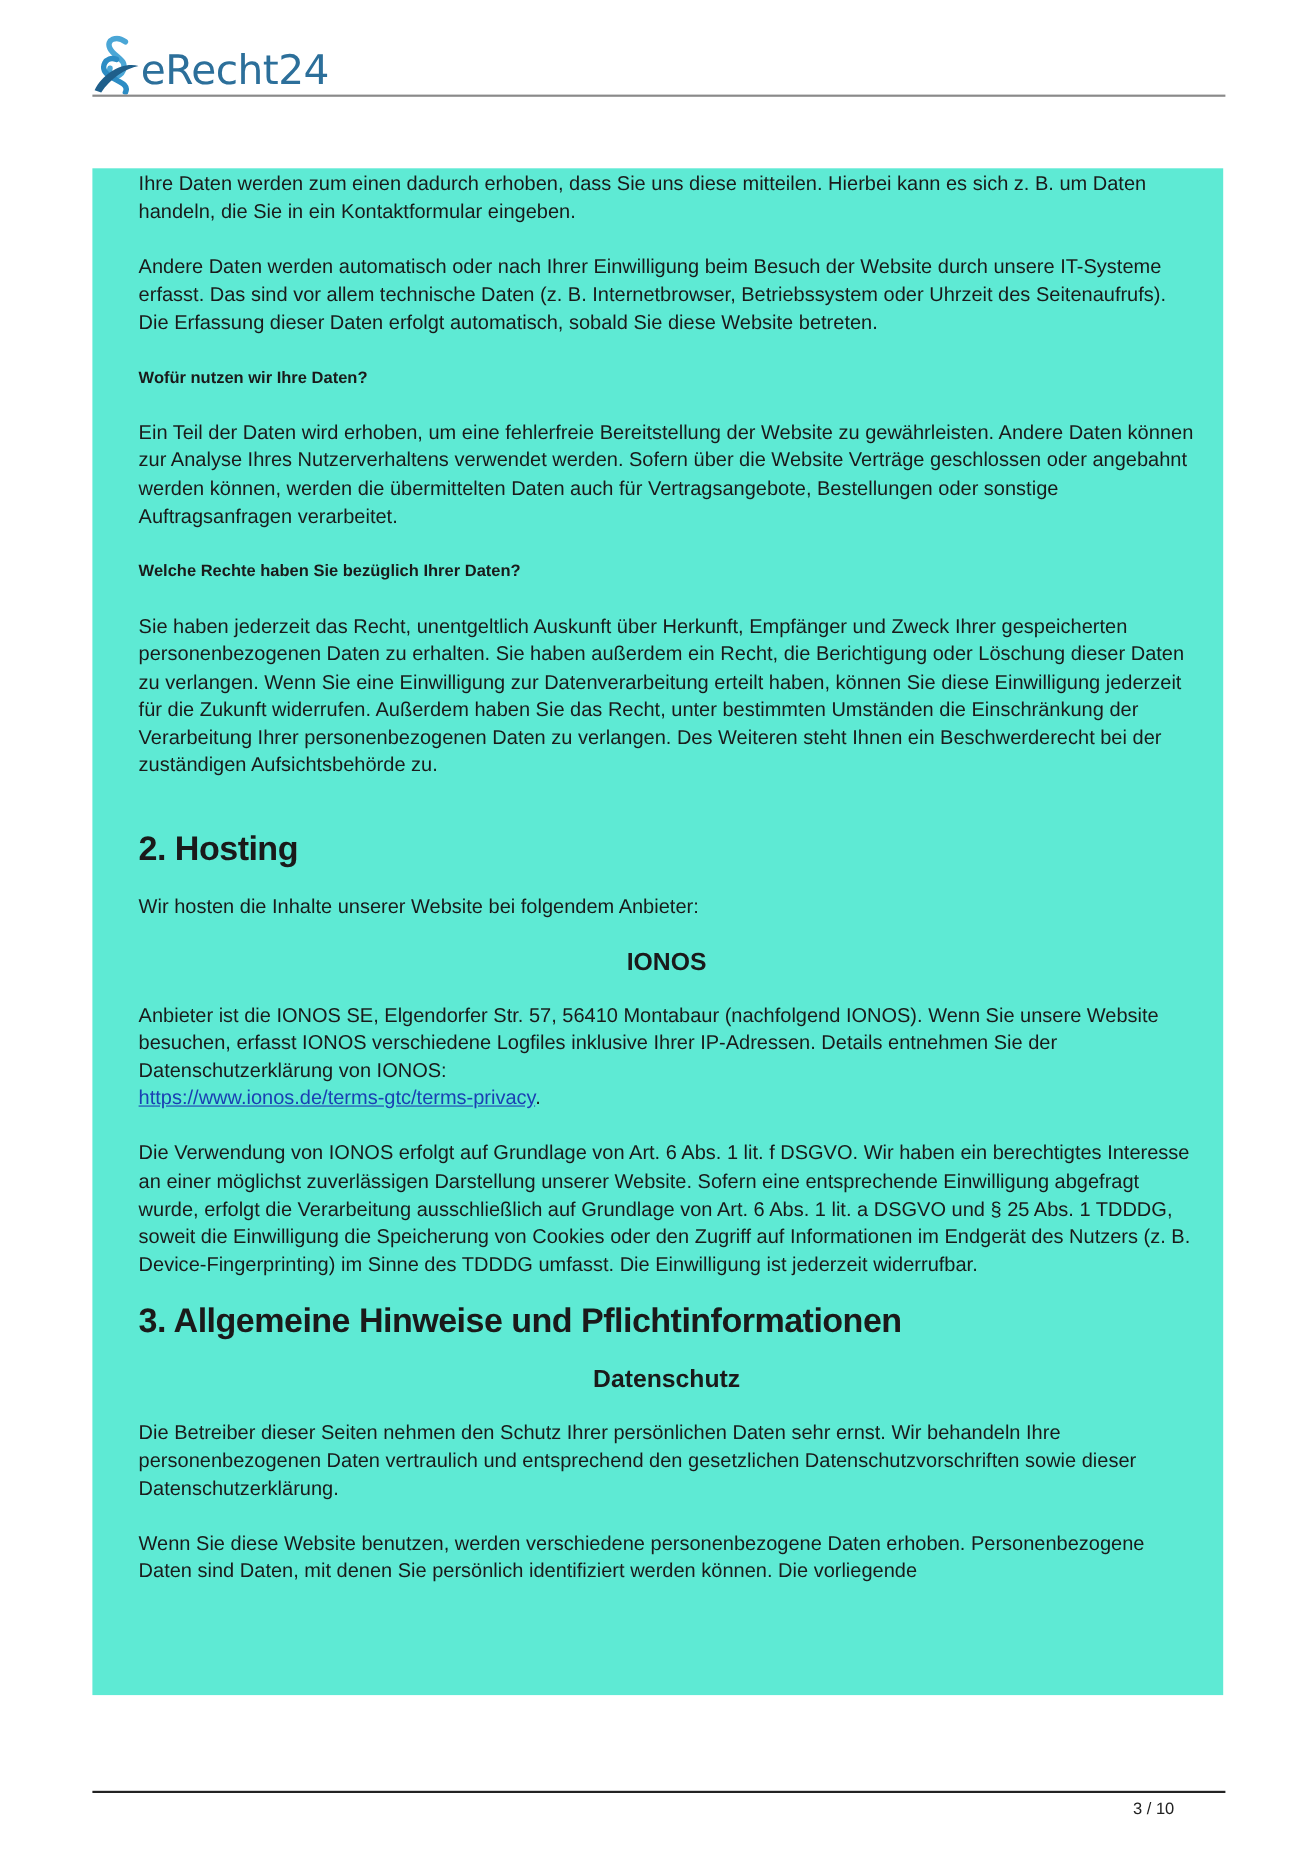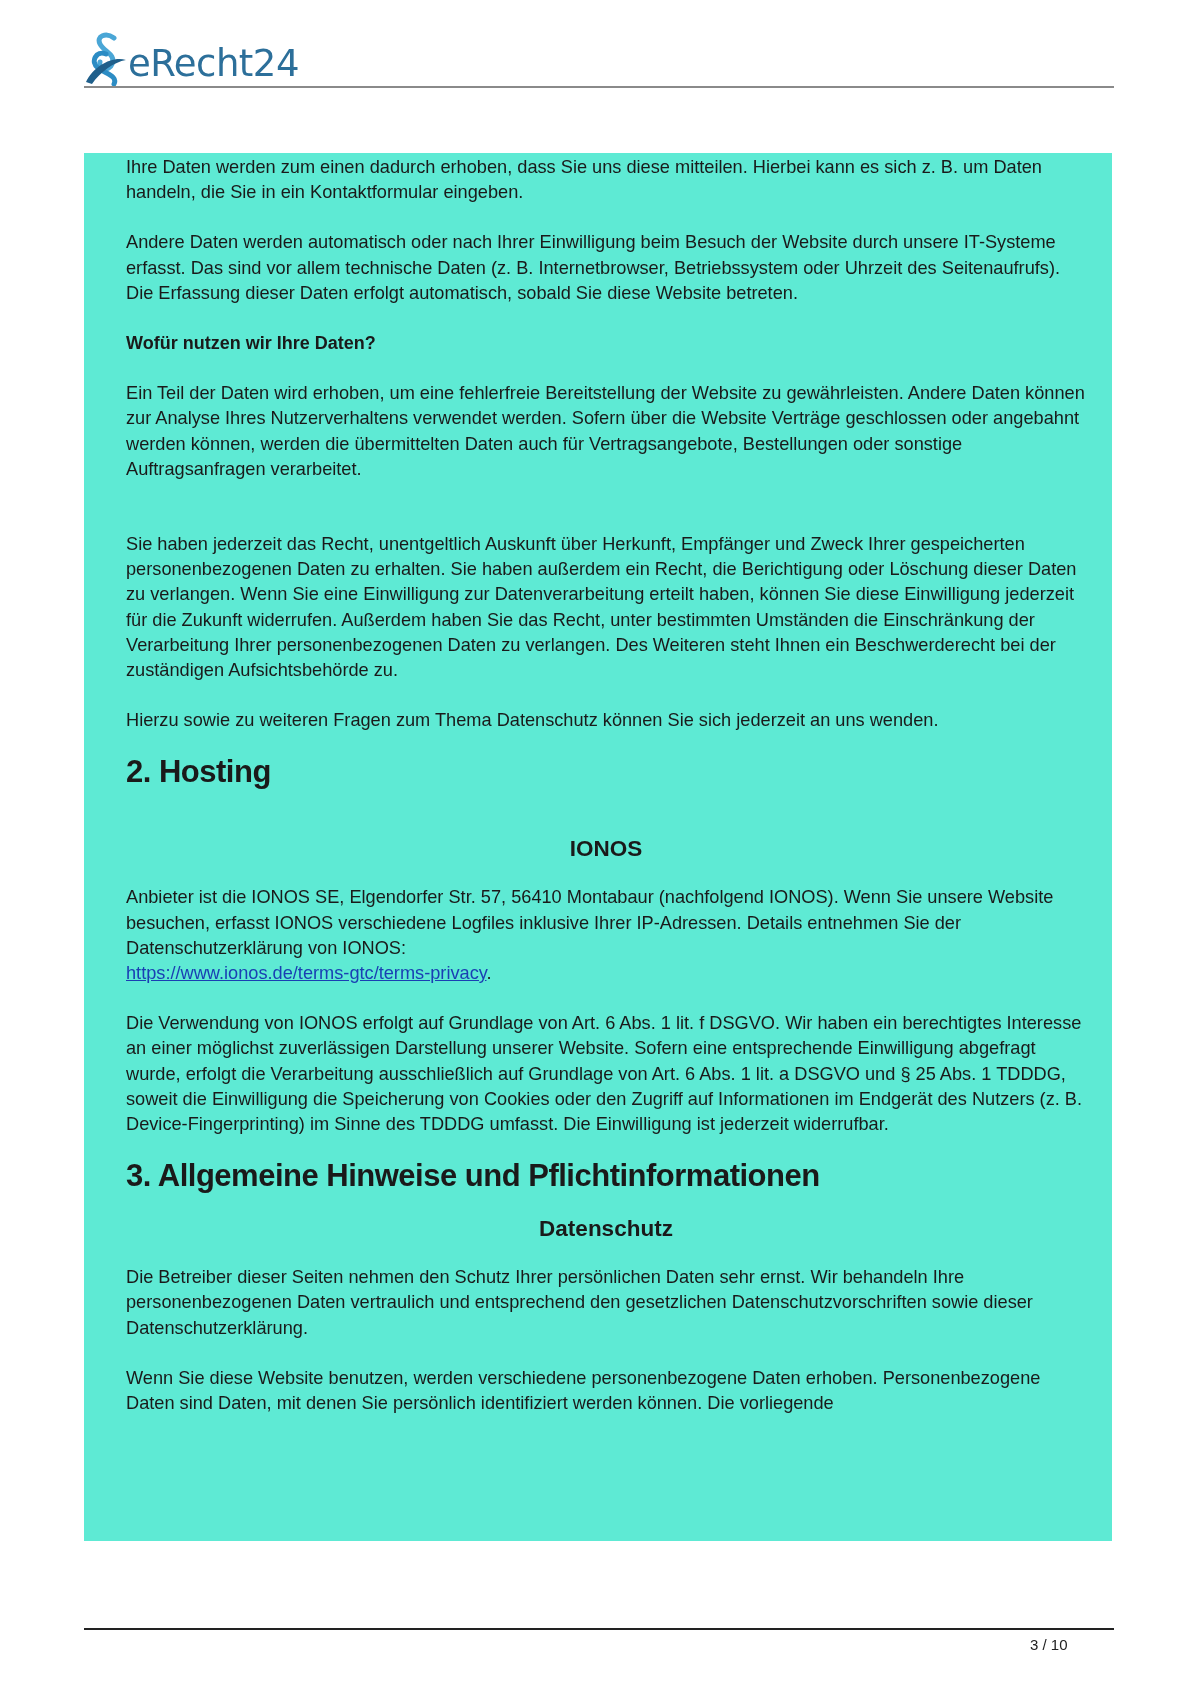--- a/index.html
+++ b/index.html
@@ -9,21 +9,21 @@
   .logo { position: absolute; left: 0; top: 0; height: 58px; display: flex; align-items: flex-end; justify-content: space-between; }
   .logo svg { display: block; }
   .logo-text { font-family: "DejaVu Sans", sans-serif; font-size: 37px; color: #2c6f9a;
                letter-spacing: -0.5px; line-height: 1; margin-left: 0; padding-bottom: 4px; }
   .header-rule { position: absolute; left: 0; top: 58px; width: 1030px; height: 2px; background: #8a8a8a; }
   .content-box { position: absolute; left: 84px; top: 153px; width: 1028px; height: 1388px;
                  background: #5eead4; }
   .content { position: absolute; left: 42px; top: 2px; width: 960px; }
   p { margin: 0; font-size: 18.2px; line-height: 25.2px; }
   .gap { height: 25px; }
-  .h4 { font-weight: bold; font-size: 18px; line-height: 25.2px; margin: 0; }
+  .h4 { font-weight: bold; font-size: 15px; line-height: 25.2px; margin: 0; }
   .h2 { font-weight: bold; font-size: 31px; line-height: 38px; margin: 0; letter-spacing: -0.5px; }
   .h3 { font-weight: bold; font-size: 22.5px; line-height: 28px; margin: 0; text-align: center; }
   a.link { color: #1a3fb3; text-decoration: underline; }
   .footer-rule { position: absolute; left: 84px; top: 1628px; width: 1030px; height: 2px; background: #222; }
   .page-num { position: absolute; left: 1030px; top: 1636px; font-size: 15px; color: #222; }
 </style>
 </head>
 <body>
 
 <div class="header">
@@ -43,27 +43,28 @@
 <div class="content-box">
   <div class="content">
     <p>Ihre Daten werden zum einen dadurch erhoben, dass Sie uns diese mitteilen. Hierbei kann es sich z. B. um Daten handeln, die Sie in ein Kontaktformular eingeben.</p>
     <div class="gap"></div>
     <p>Andere Daten werden automatisch oder nach Ihrer Einwilligung beim Besuch der Website durch unsere IT-Systeme erfasst. Das sind vor allem technische Daten (z. B. Internetbrowser, Betriebssystem oder Uhrzeit des Seitenaufrufs). Die Erfassung dieser Daten erfolgt automatisch, sobald Sie diese Website betreten.</p>
     <div class="gap"></div>
     <p class="h4">Wofür nutzen wir Ihre Daten?</p>
     <div class="gap"></div>
     <p>Ein Teil der Daten wird erhoben, um eine fehlerfreie Bereitstellung der Website zu gewährleisten. Andere Daten können zur Analyse Ihres Nutzerverhaltens verwendet werden. Sofern über die Website Verträge geschlossen oder angebahnt werden können, werden die übermittelten Daten auch für Vertragsangebote, Bestellungen oder sonstige Auftragsanfragen verarbeitet.</p>
     <div class="gap"></div>
+    <p class="h4">Welche Rechte haben Sie bezüglich Ihrer Daten?</p>
     <div class="gap"></div>
     <p>Sie haben jederzeit das Recht, unentgeltlich Auskunft über Herkunft, Empfänger und Zweck Ihrer gespeicherten personenbezogenen Daten zu erhalten. Sie haben außerdem ein Recht, die Berichtigung oder Löschung dieser Daten zu verlangen. Wenn Sie eine Einwilligung zur Datenverarbeitung erteilt haben, können Sie diese Einwilligung jederzeit für die Zukunft widerrufen. Außerdem haben Sie das Recht, unter bestimmten Umständen die Einschränkung der Verarbeitung Ihrer personenbezogenen Daten zu verlangen. Des Weiteren steht Ihnen ein Beschwerderecht bei der zuständigen Aufsichtsbehörde zu.</p>
     <div class="gap"></div>
-    <p>Hierzu sowie zu weiteren Fragen zum Thema Datenschutz können Sie sich jederzeit an uns wenden.</p>
     <div style="height:20px"></div>
     <p class="h2">2. Hosting</p>
     <div style="height:21px"></div>
+    <p>Wir hosten die Inhalte unserer Website bei folgendem Anbieter:</p>
     <div style="height:23px"></div>
     <p class="h3">IONOS</p>
     <div style="height:22px"></div>
     <p>
       <span>Anbieter ist die IONOS SE, Elgendorfer Str. 57, 56410 Montabaur (nachfolgend IONOS). Wenn Sie unsere Website besuchen, erfasst IONOS verschiedene Logfiles inklusive Ihrer IP-Adressen. Details entnehmen Sie der Datenschutzerklärung von IONOS:</span><br>
       <a class="link">https://www.ionos.de/terms-gtc/terms-privacy</a><span>.</span>
     </p>
     <div class="gap"></div>
     <p>Die Verwendung von IONOS erfolgt auf Grundlage von Art. 6 Abs. 1 lit. f DSGVO. Wir haben ein berechtigtes Interesse an einer möglichst zuverlässigen Darstellung unserer Website. Sofern eine entsprechende Einwilligung abgefragt wurde, erfolgt die Verarbeitung ausschließlich auf Grundlage von Art. 6 Abs. 1 lit. a DSGVO und § 25 Abs. 1 TDDDG, soweit die Einwilligung die Speicherung von Cookies oder den Zugriff auf Informationen im Endgerät des Nutzers (z. B. Device-Fingerprinting) im Sinne des TDDDG umfasst. Die Einwilligung ist jederzeit widerrufbar.</p>
     <div style="height:20px"></div>

